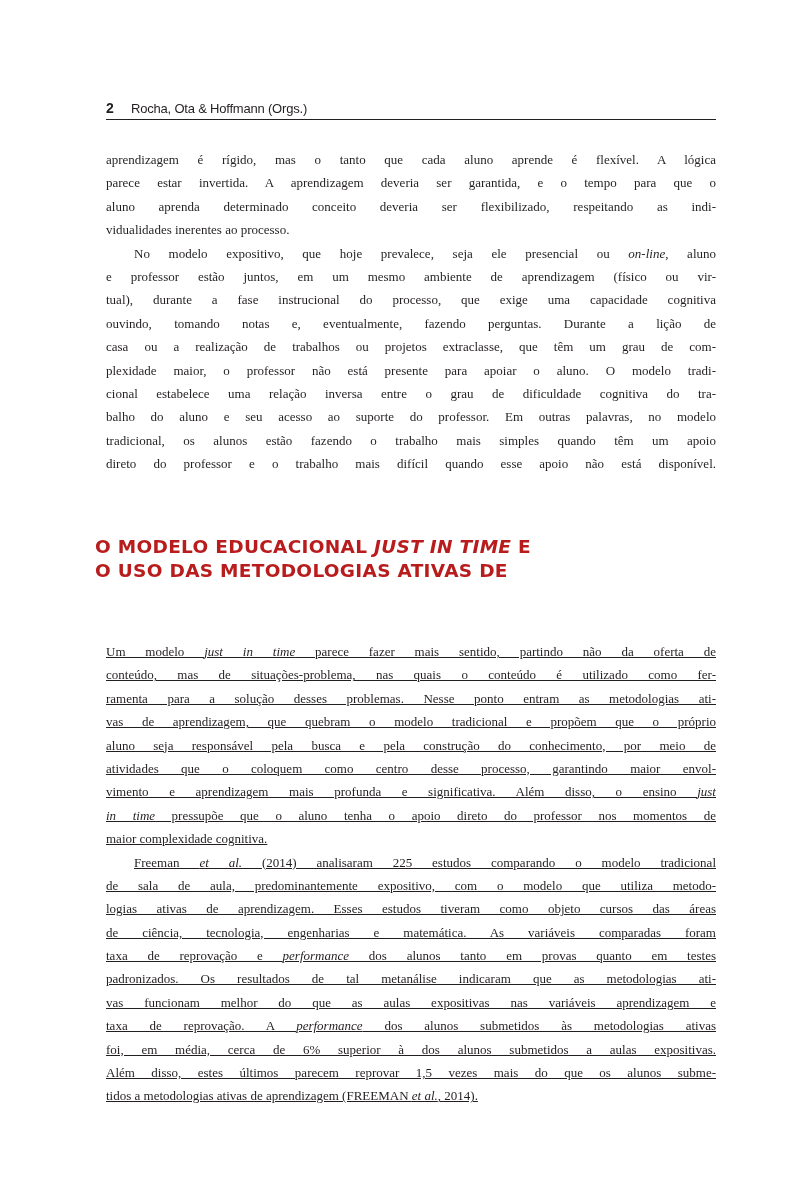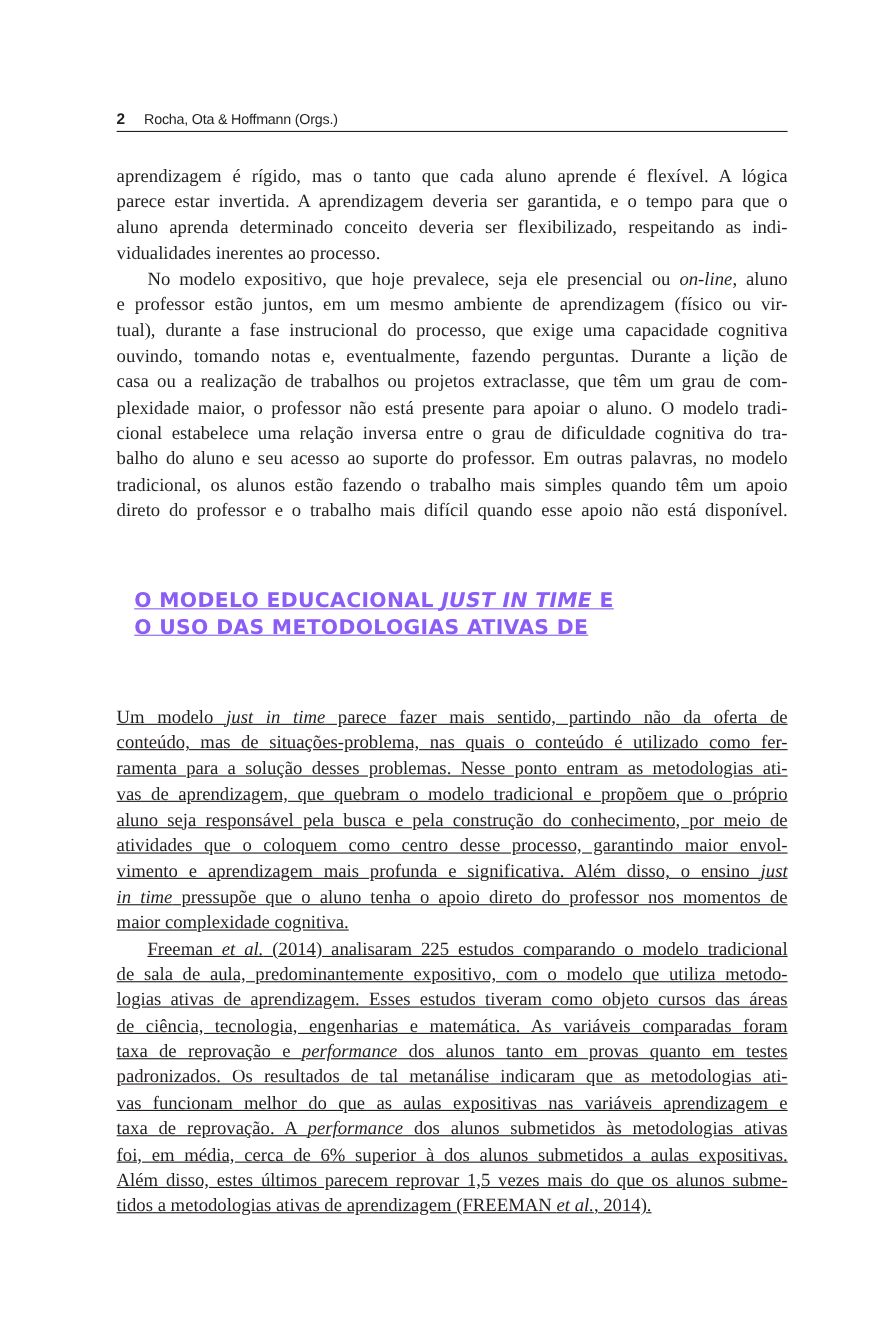--- a/index.html
+++ b/index.html
@@ -1,25 +1,25 @@
 <!DOCTYPE html>
 <html><head>
 <meta charset="utf-8">
 <style>
   html, body { margin: 0; padding: 0; background: #ffffff; }
   body { width: 812px; height: 1200px; position: relative; overflow: hidden; color: #231f20; }
   .page { position: absolute; left: 0; top: 0; width: 812px; height: 1200px; background: #fff; }
   .running-head { position: absolute; left: 106px; top: 99px; width: 610px; height: 20px; border-bottom: 1.3px solid #231f20; font-family: "Liberation Sans", sans-serif; font-size: 13px; }
   .running-head .pg { font-weight: bold; font-size: 14px; position: absolute; left: 0; top: 1px; }
   .running-head .au { position: absolute; left: 25px; top: 2px; letter-spacing: -0.2px; }
-  .body { position: absolute; left: 106px; width: 610px; font-family: "Liberation Serif", serif; font-size: 17px; }
+  .body { position: absolute; left: 106px; width: 610px; font-family: "Liberation Serif", serif; font-size: 13px; }
   .line { height: 23.4px; line-height: 23.4px; white-space: nowrap; text-align: justify; text-align-last: justify; }
   .line.last { text-align-last: left; }
   .line.indent { padding-left: 28px; }
-  .heading { position: absolute; left: 122px; top: 535px; font-family: "DejaVu Sans", sans-serif; font-weight: bold; font-size: 18.5px; line-height: 24px; letter-spacing: 0.3px; color: #8b5cf6; text-decoration: underline; }
+  .heading { position: absolute; left: 95px; top: 535px; font-family: "DejaVu Sans", sans-serif; font-weight: bold; font-size: 18.5px; line-height: 24px; letter-spacing: 0.3px; color: #b91c1c; }
   .heading .hl { height: 24px; white-space: nowrap; }
   em { font-style: italic; }
 </style>
 </head>
 <body>
 
 <div class="page">
 
   <div class="running-head">
     <span class="pg">2</span>

